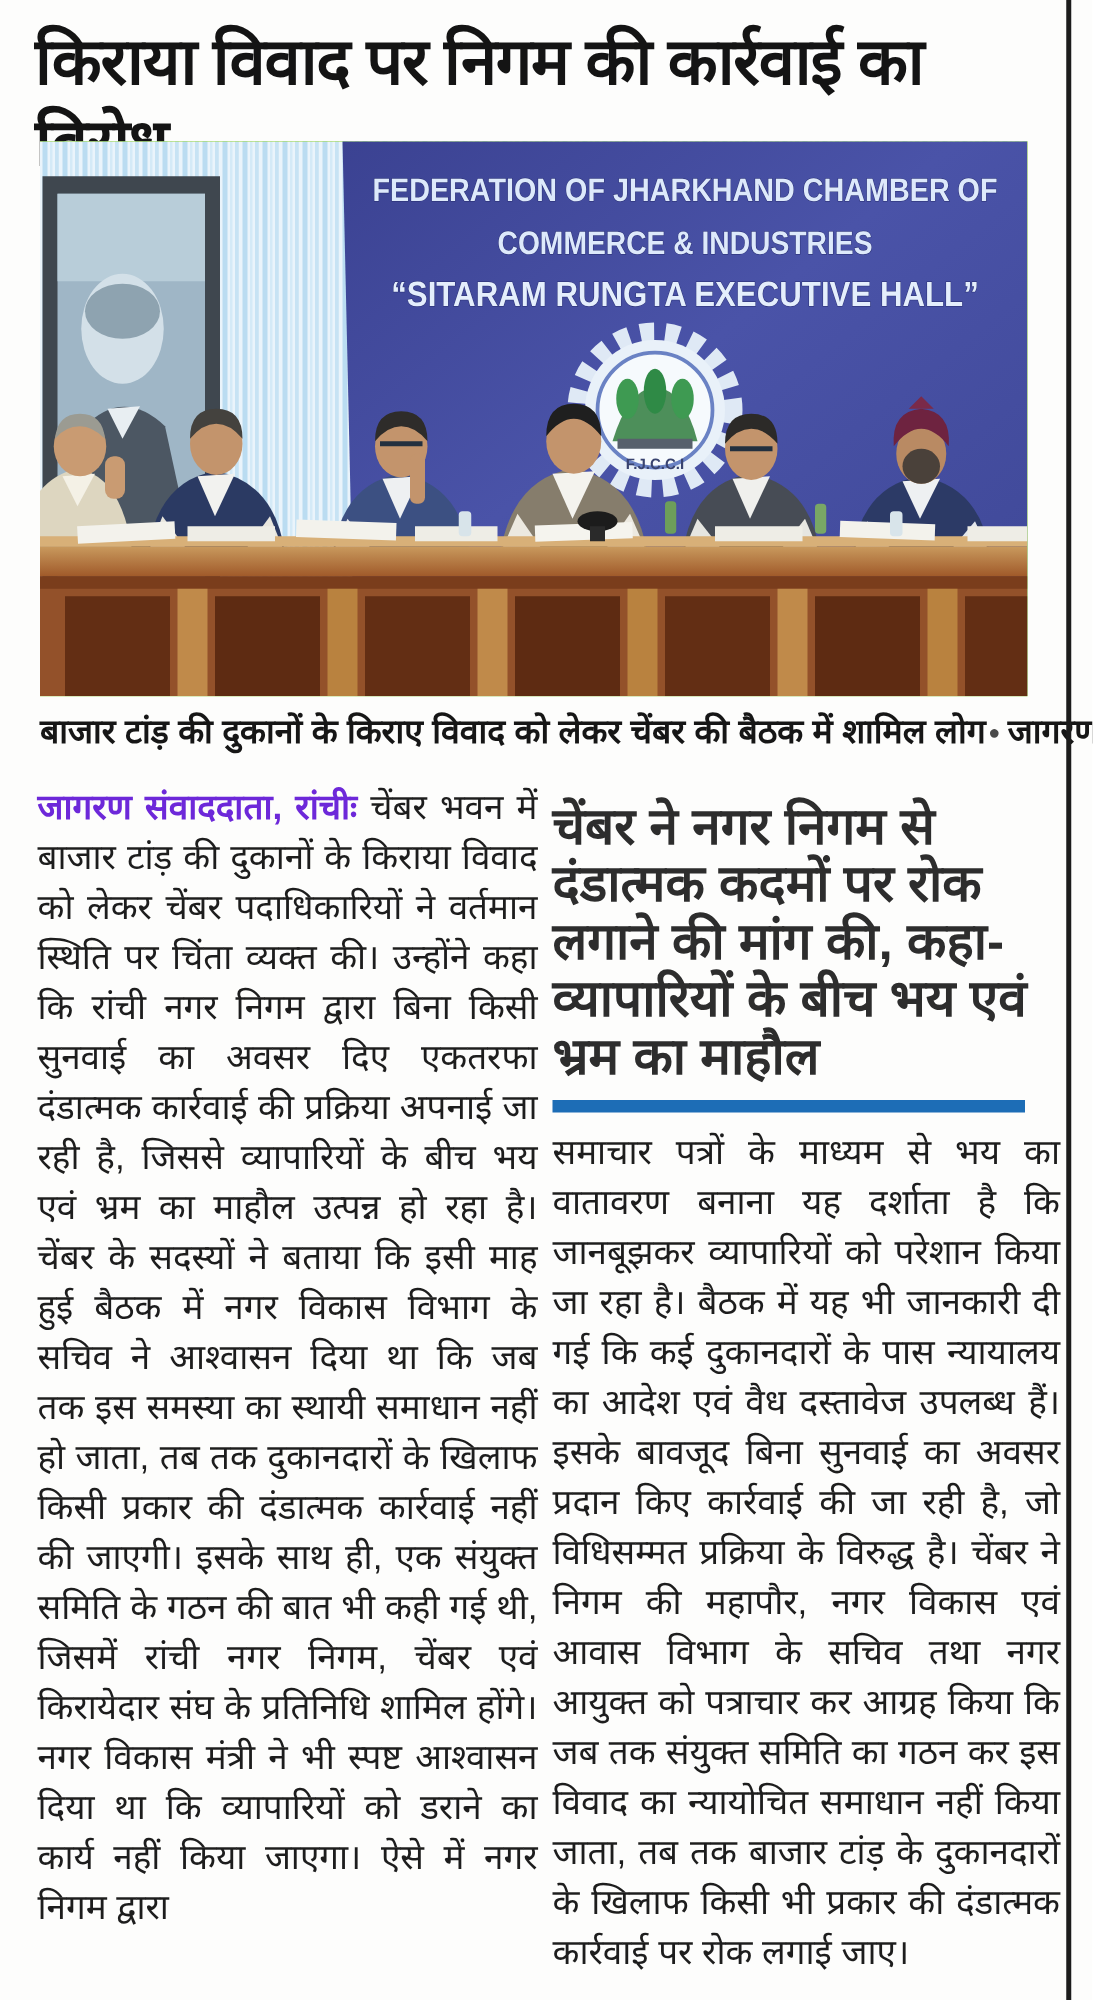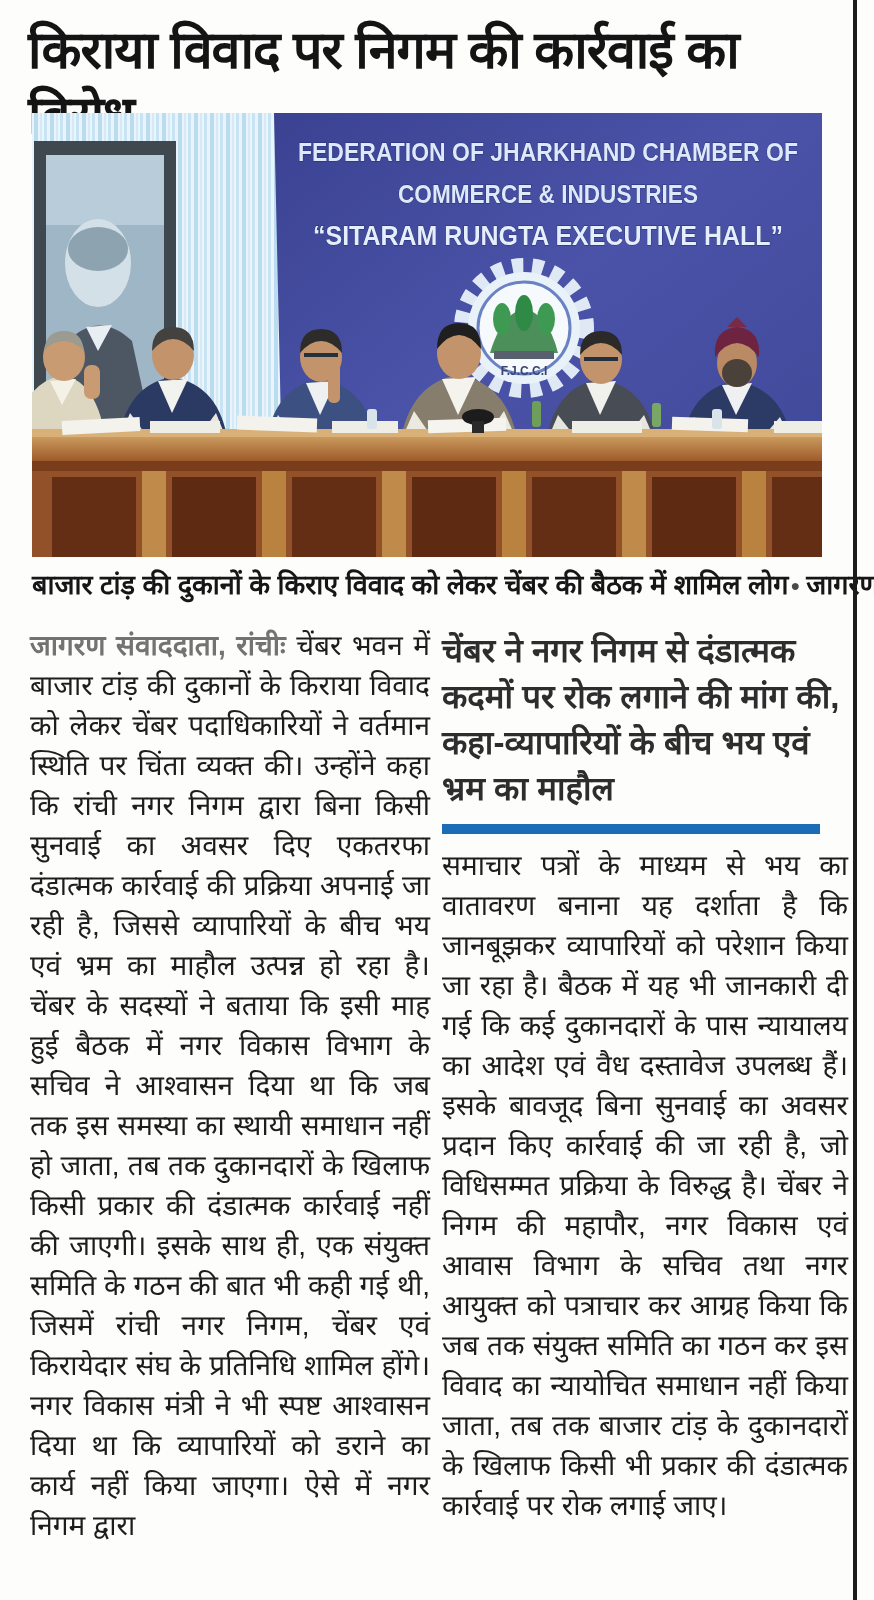--- a/index.html
+++ b/index.html
@@ -31,24 +31,24 @@
   .columns {
     position:absolute; left:30px; top:626px; width:818px;
     display:flex; gap:12px;
   }
   .col-left  { width:400px; }
   .col-right { width:406px; }
   .bodytext {
     font-size:28px; line-height:40px; text-align:justify; color:#1d1d1d;
     margin:0;
   }
-  .bodytext b { color:#737373; }
+  .bodytext b { color:#6d28d9; }
   .subheading {
-    font-size:33px; line-height:46px; font-weight:bold; color:#2d2d2d;
-    margin:2px 0 0 0; text-align:left;
+    font-size:41px; line-height:46px; font-weight:bold; color:#2d2d2d;
+    margin:12px 0 0 0; text-align:left;
   }
   .blue-rule {
     height:10px; width:378px; background:#1d6db6; margin:12px 0 12px 0;
   }
 </style>
 </head>
 <body>
 
 <div class="page">
 

